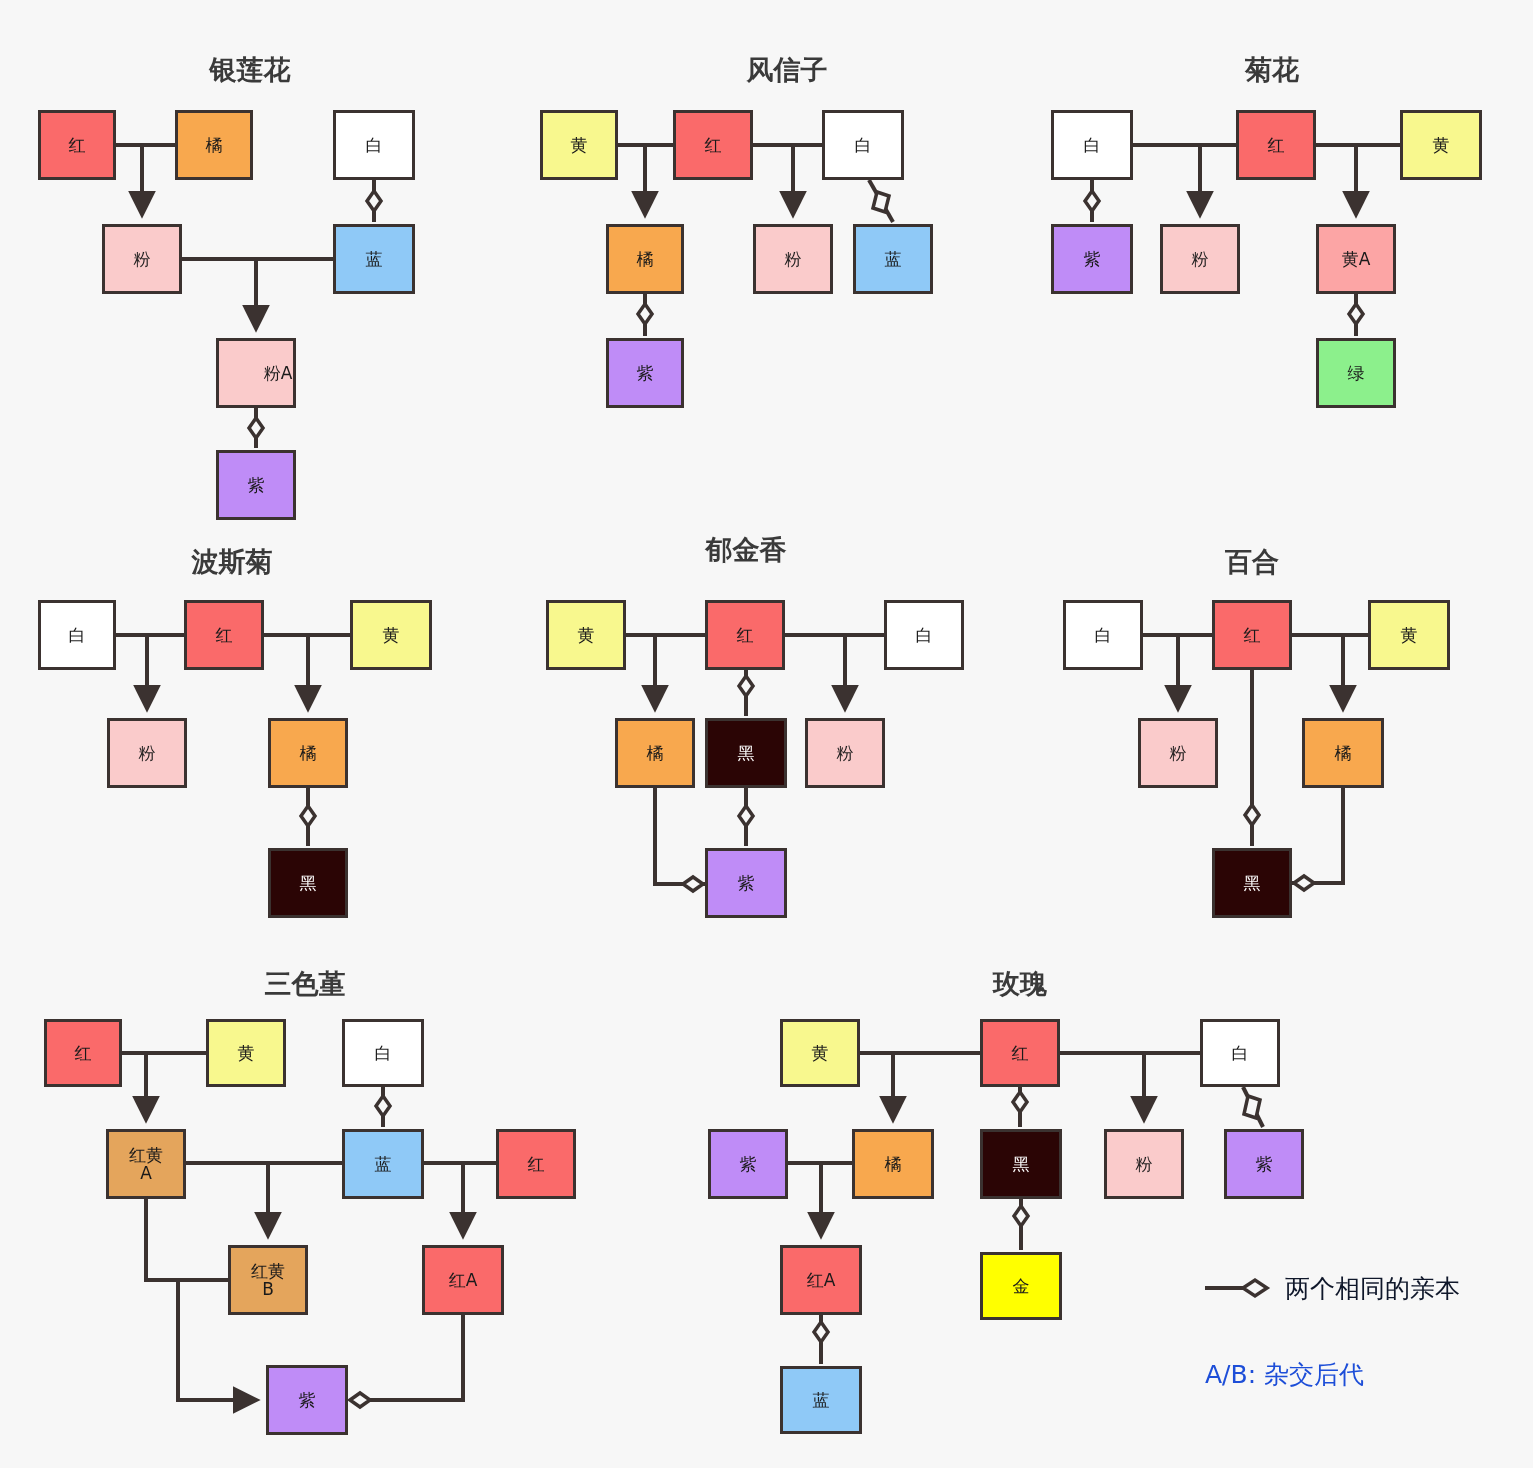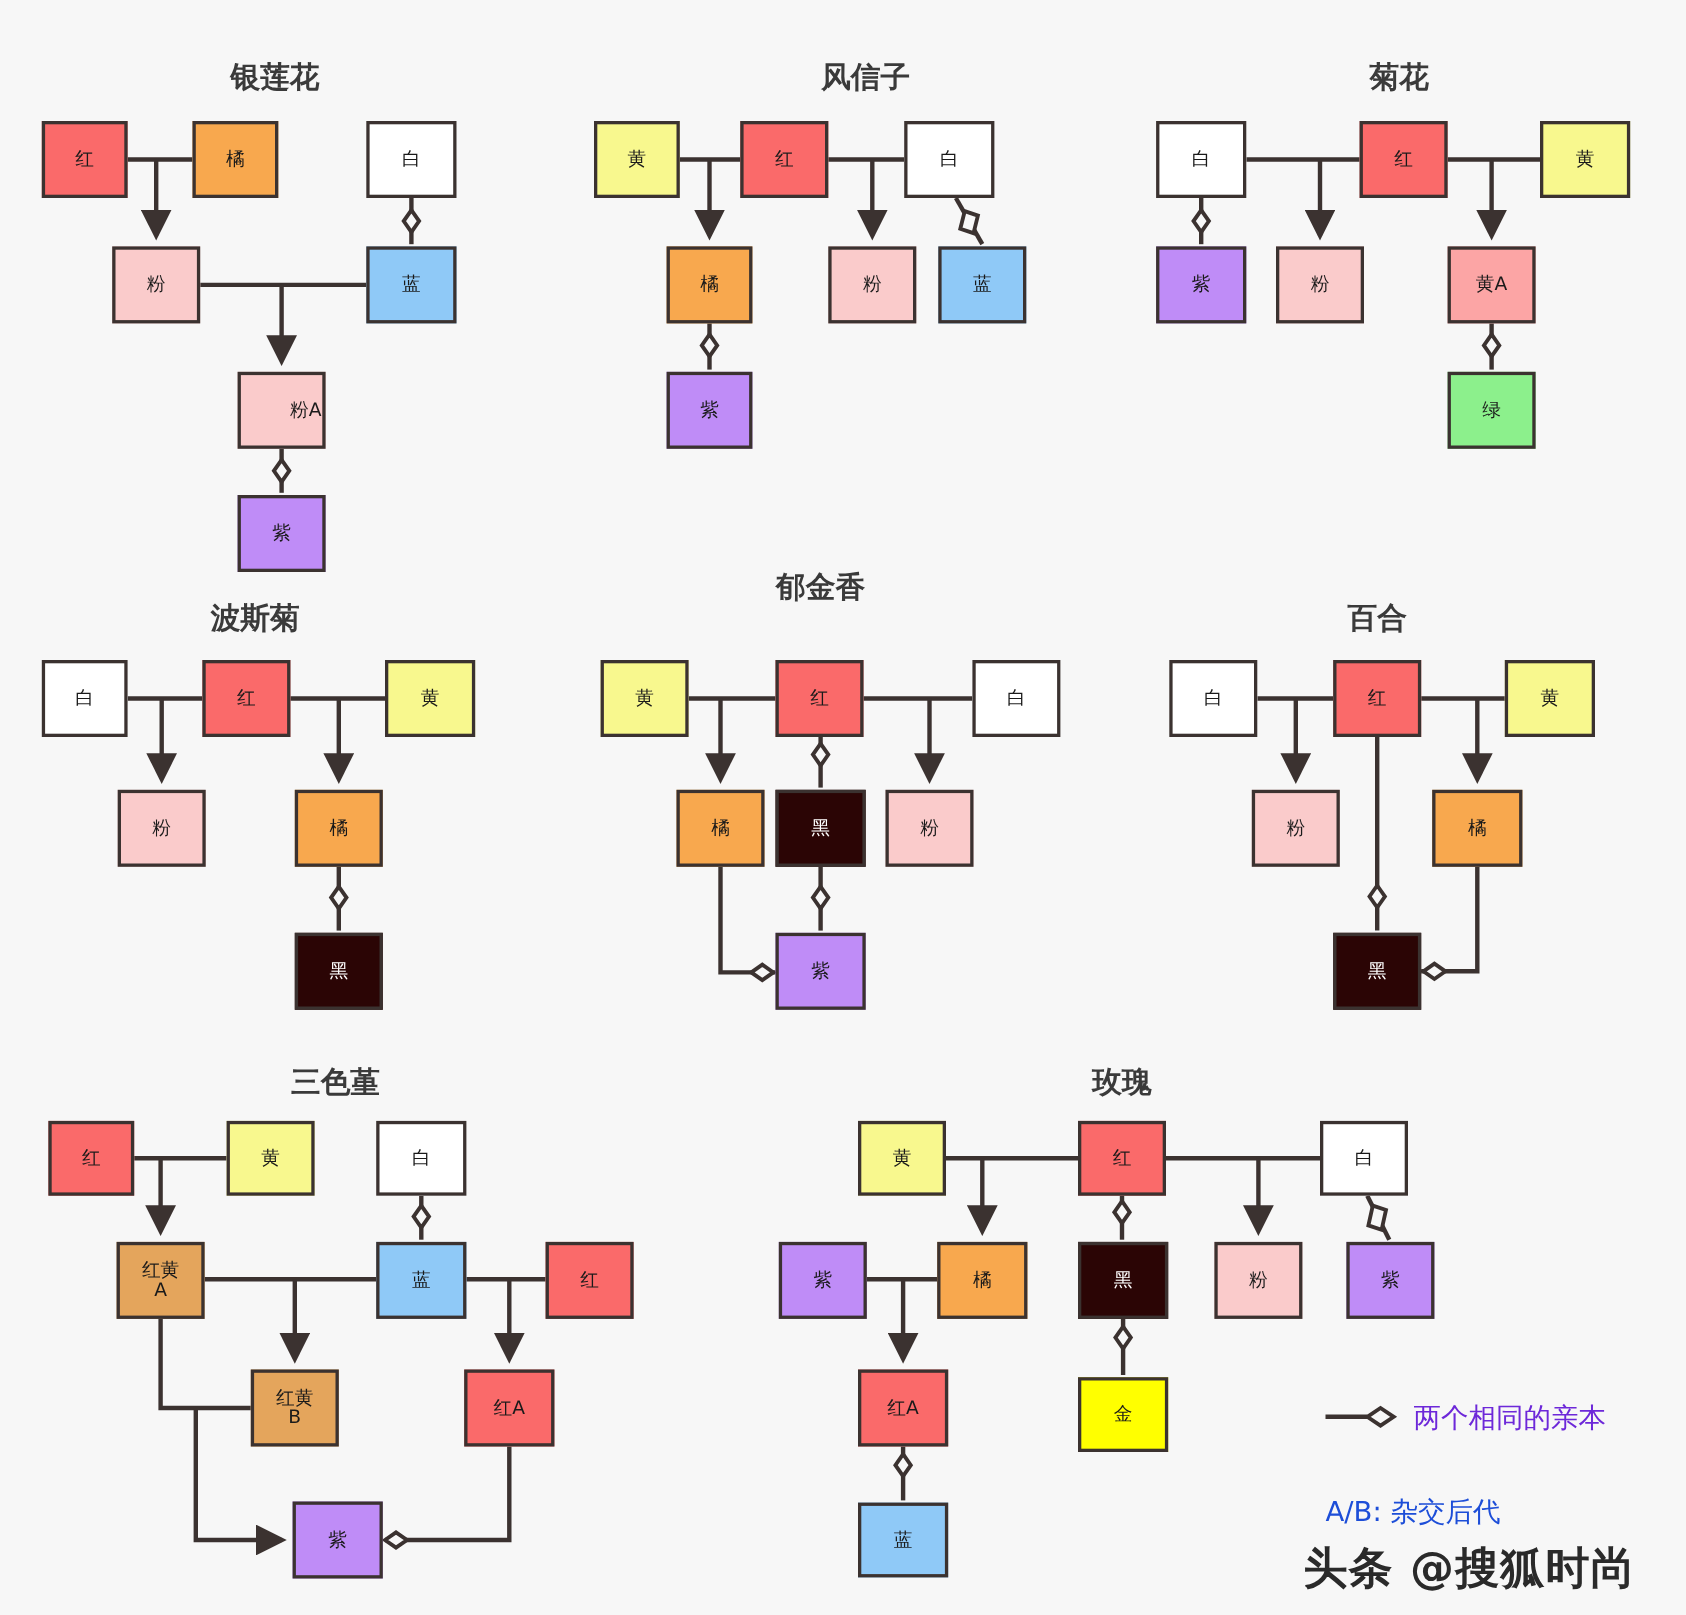--- a/index.html
+++ b/index.html
@@ -16,21 +16,21 @@
     border:3px solid #3b3230;
     display:flex;align-items:center;justify-content:center;
     font-size:17px;line-height:1.08;text-align:center;
     color:#1a1a1a;white-space:pre-line;
   }
   .panel-title{
     position:absolute;font-size:27px;font-weight:bold;color:#3a3a3a;
     text-align:center;white-space:nowrap;
   }
   .legend-text{
-    position:absolute;font-size:25px;color:#6d28d9;white-space:nowrap;
+    position:absolute;font-size:25px;color:#0f172a;white-space:nowrap;
   }
   .legend-ab{
     position:absolute;font-size:25px;color:#1d4ed8;white-space:nowrap;
   }
   .watermark{
     position:absolute;font-size:40px;font-weight:bold;color:#2a2a2a;
     white-space:nowrap;letter-spacing:1px;
   }
 </style>
 </head>
@@ -177,21 +177,21 @@
     <div class="node" style="left: 1160px; top: 224px; width: 80px; height: 70px; background: rgb(250, 203, 203);">粉</div>
     <div class="node" style="left: 1316px; top: 224px; width: 80px; height: 70px; background: #fca5a5;">黄A</div>
     <div class="node" style="left: 1316px; top: 338px; width: 80px; height: 70px; background: rgb(140, 240, 140);">绿</div>
     <div class="panel-title" style="left: 112px; top: 544px; width: 240px;">波斯菊</div>
     <div class="node" style="left: 38px; top: 600px; width: 78px; height: 70px; background: rgb(255, 255, 255);">白</div>
     <div class="node" style="left: 184px; top: 600px; width: 80px; height: 70px; background: rgb(250, 106, 106);">红</div>
     <div class="node" style="left: 350px; top: 600px; width: 82px; height: 70px; background: rgb(248, 248, 142);">黄</div>
     <div class="node" style="left: 107px; top: 718px; width: 80px; height: 70px; background: rgb(250, 203, 203);">粉</div>
     <div class="node" style="left: 268px; top: 718px; width: 80px; height: 70px; background: rgb(248, 168, 78);">橘</div>
     <div class="node" style="left: 268px; top: 848px; width: 80px; height: 70px; background: rgb(43, 5, 5); color: rgb(255, 255, 255);">黑</div>
-    <div class="panel-title" style="left: 626px; top: 516px; width: 240px;">郁金香</div>
+    <div class="panel-title" style="left: 626px; top: 532px; width: 240px;">郁金香</div>
     <div class="node" style="left: 546px; top: 600px; width: 80px; height: 70px; background: rgb(248, 248, 142);">黄</div>
     <div class="node" style="left: 705px; top: 600px; width: 80px; height: 70px; background: rgb(250, 106, 106);">红</div>
     <div class="node" style="left: 884px; top: 600px; width: 80px; height: 70px; background: rgb(255, 255, 255);">白</div>
     <div class="node" style="left: 615px; top: 718px; width: 80px; height: 70px; background: rgb(248, 168, 78);">橘</div>
     <div class="node" style="left: 705px; top: 718px; width: 82px; height: 70px; background: rgb(43, 5, 5); color: rgb(255, 255, 255);">黑</div>
     <div class="node" style="left: 805px; top: 718px; width: 80px; height: 70px; background: rgb(250, 203, 203);">粉</div>
     <div class="node" style="left: 705px; top: 848px; width: 82px; height: 70px; background: rgb(191, 140, 247);">紫</div>
     <div class="panel-title" style="left: 1132px; top: 544px; width: 240px; font-family: Liberation Serif, serif;">百合</div>
     <div class="node" style="left: 1063px; top: 600px; width: 80px; height: 70px; background: rgb(255, 255, 255);">白</div>
     <div class="node" style="left: 1212px; top: 600px; width: 80px; height: 70px; background: rgb(250, 106, 106);">红</div>
@@ -218,14 +218,13 @@
     <div class="node" style="left: 708px; top: 1129px; width: 80px; height: 70px; background: rgb(191, 140, 247);">紫</div>
     <div class="node" style="left: 852px; top: 1129px; width: 82px; height: 70px; background: rgb(248, 168, 78);">橘</div>
     <div class="node" style="left: 980px; top: 1129px; width: 82px; height: 70px; background: rgb(43, 5, 5); color: rgb(255, 255, 255);">黑</div>
     <div class="node" style="left: 1104px; top: 1129px; width: 80px; height: 70px; background: rgb(250, 203, 203);">粉</div>
     <div class="node" style="left: 1224px; top: 1129px; width: 80px; height: 70px; background: rgb(191, 140, 247);">紫</div>
     <div class="node" style="left: 780px; top: 1245px; width: 82px; height: 70px; background: rgb(250, 106, 106);">红A</div>
     <div class="node" style="left: 980px; top: 1252px; width: 82px; height: 68px; background: rgb(255, 255, 0);">金</div>
     <div class="node" style="left: 780px; top: 1366px; width: 82px; height: 68px; background: rgb(143, 201, 247);">蓝</div>
     <div class="legend-text" style="left: 1285px; top: 1272px;">两个相同的亲本</div>
     <div class="legend-ab" style="left: 1205px; top: 1358px;">A/B:  杂交后代</div>
-    <div class="watermark" style="left: 1185px; top: 1398px;">头条 @搜狐时尚</div>
   </div>
 
 </body></html>

